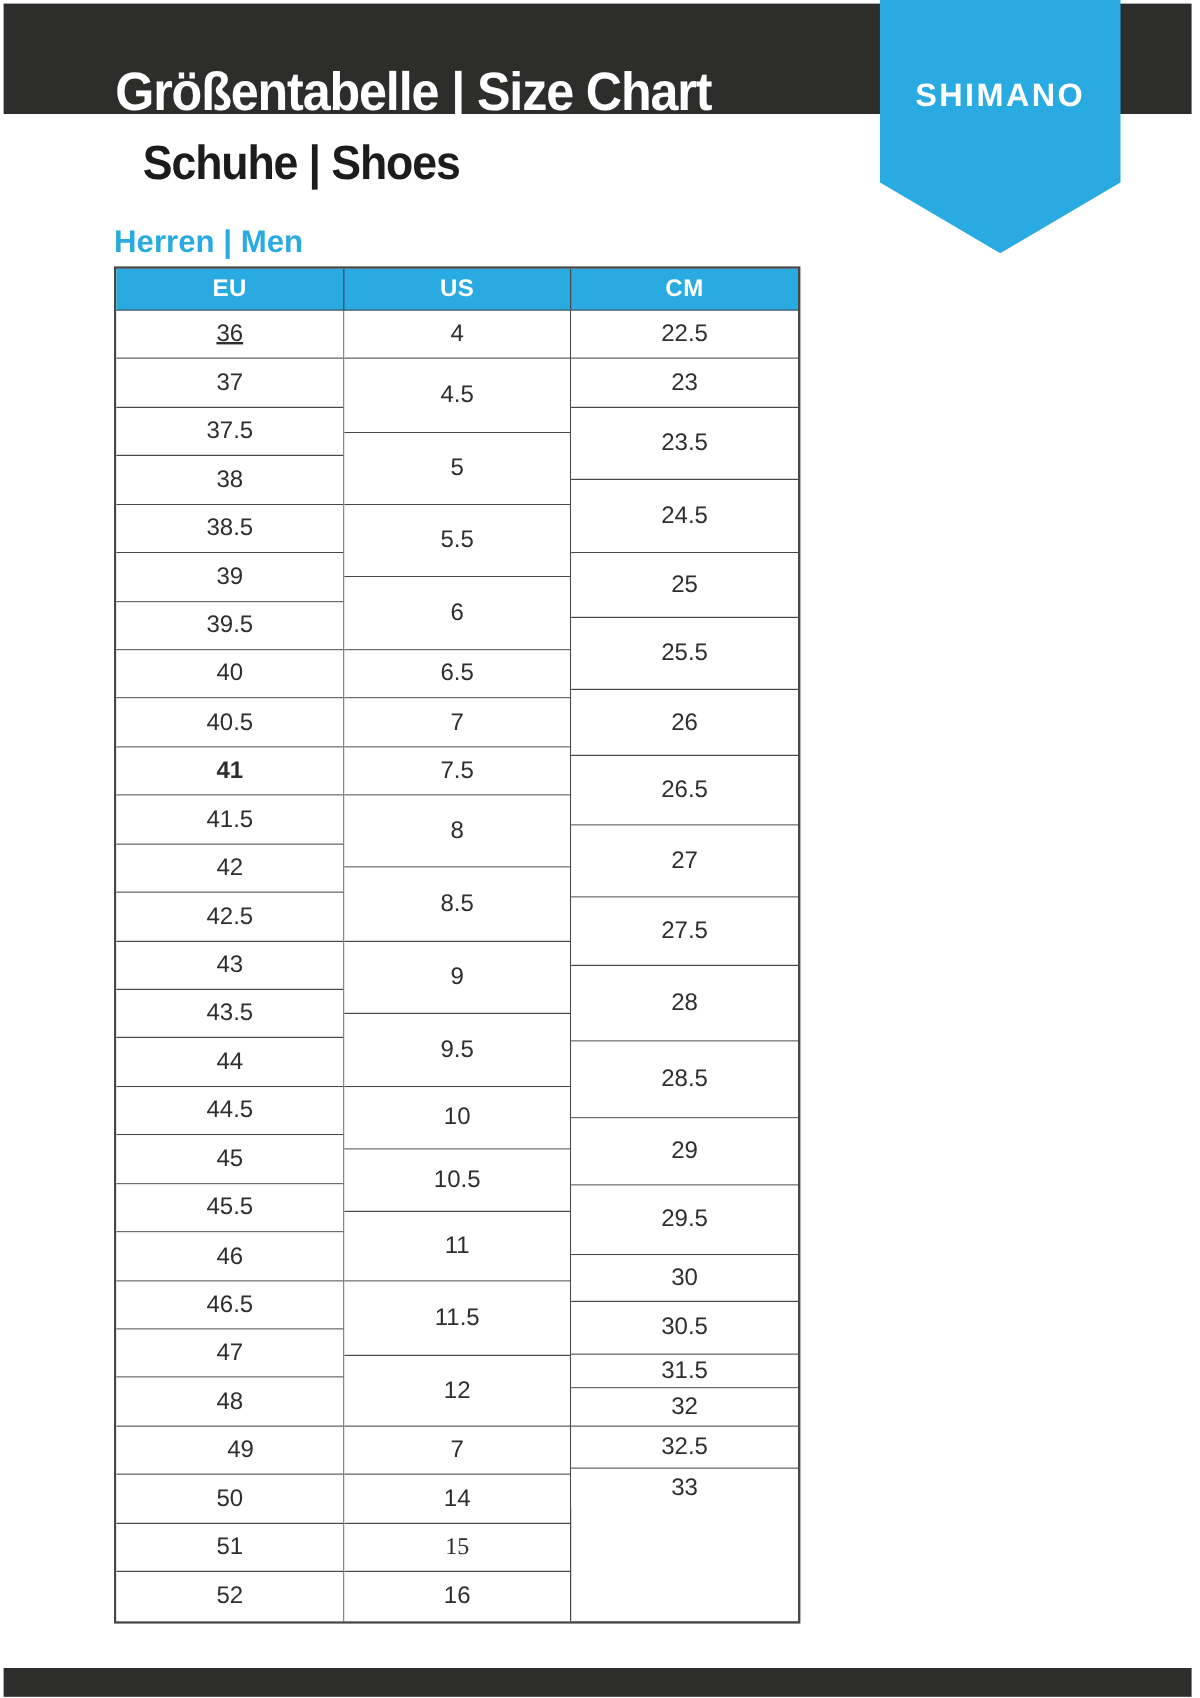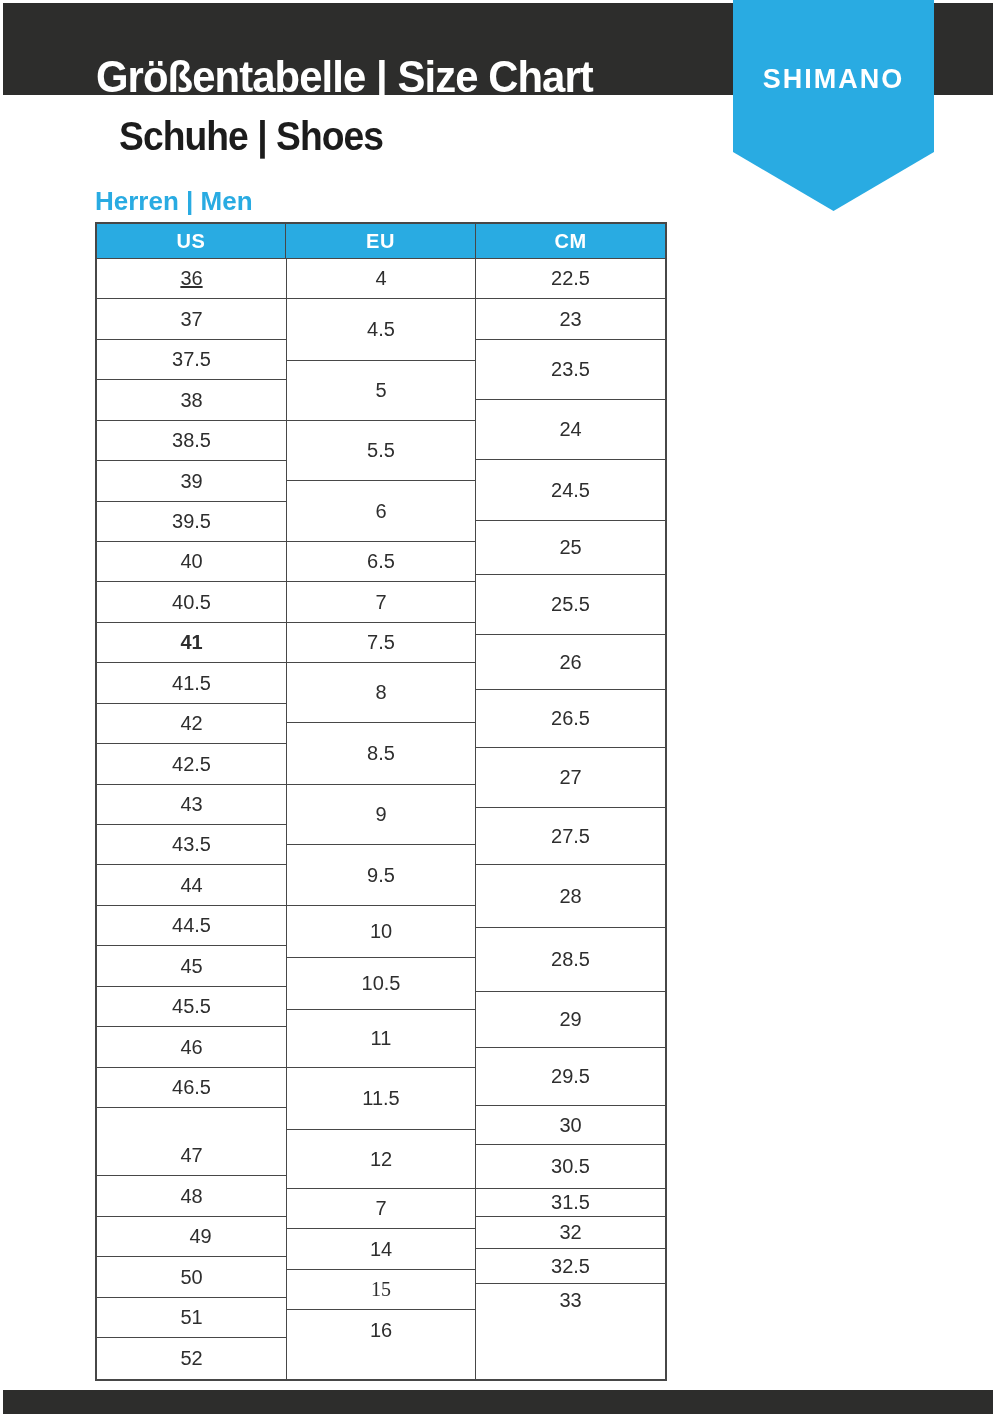--- a/index.html
+++ b/index.html
@@ -74,22 +74,22 @@
   <div class="page-subtitle">Schuhe | Shoes</div>
 
   <div class="ribbon">
     <div class="brand">SHIMANO</div>
   </div>
 
   <div class="section-heading">Herren | Men</div>
 
   <div class="size-table">
     <div class="thead">
+      <div class="th w-eu bdr">EU</div>
       <div class="th w-us bdr">US</div>
-      <div class="th w-eu bdr">EU</div>
       <div class="th w-cm">CM</div>
     </div>
     <div class="tbody">
       <div class="col w-eu bdr">
           <div class="cell" style="height: 40px; text-decoration: underline;">36</div>
           <div class="cell" style="height: 41px;">37</div>
           <div class="cell" style="height: 40px;">37.5</div>
           <div class="cell" style="height: 41px;">38</div>
           <div class="cell" style="height: 40px;">38.5</div>
           <div class="cell" style="height: 41px;">39</div>
@@ -101,21 +101,21 @@
           <div class="cell" style="height: 40px;">42</div>
           <div class="cell" style="height: 41px;">42.5</div>
           <div class="cell" style="height: 40px;">43</div>
           <div class="cell" style="height: 40px;">43.5</div>
           <div class="cell" style="height: 41px;">44</div>
           <div class="cell" style="height: 40px;">44.5</div>
           <div class="cell" style="height: 41px;">45</div>
           <div class="cell" style="height: 40px;">45.5</div>
           <div class="cell" style="height: 41px;">46</div>
           <div class="cell" style="height: 40px;">46.5</div>
-          <div class="cell" style="height: 40px; margin-top: 28px;">47</div>
+          <div class="cell" style="height: 40px;">47</div>
           <div class="cell" style="height: 41px;">48</div>
           <div class="cell" style="height: 40px; padding-left: 18px;">49</div>
           <div class="cell" style="height: 41px;">50</div>
           <div class="cell" style="height: 40px;">51</div>
           <div class="cell" style="height: 41px;">52</div>
         </div>
       <div class="col w-us bdr">
           <div class="cell" style="height: 40px;">4</div>
           <div class="cell" style="height: 62px;">4.5</div>
           <div class="cell" style="height: 60px;">5</div>
@@ -135,21 +135,20 @@
           <div class="cell" style="height: 59px;">12</div>
           <div class="cell" style="height: 40px;">7</div>
           <div class="cell" style="height: 41px;">14</div>
           <div class="cell" style="height: 40px; font-family: Liberation Serif, serif;">15</div>
           <div class="cell" style="height: 41px;">16</div>
         </div>
       <div class="col w-cm">
           <div class="cell" style="height: 40px;">22.5</div>
           <div class="cell" style="height: 41px;">23</div>
           <div class="cell" style="height: 60px;">23.5</div>
-          <div class="cell" style="height: 60px;">24</div>
           <div class="cell" style="height: 61px;">24.5</div>
           <div class="cell" style="height: 54px;">25</div>
           <div class="cell" style="height: 60px;">25.5</div>
           <div class="cell" style="height: 55px;">26</div>
           <div class="cell" style="height: 58px;">26.5</div>
           <div class="cell" style="height: 60px;">27</div>
           <div class="cell" style="height: 57px;">27.5</div>
           <div class="cell" style="height: 63px;">28</div>
           <div class="cell" style="height: 64px;">28.5</div>
           <div class="cell" style="height: 56px;">29</div>

